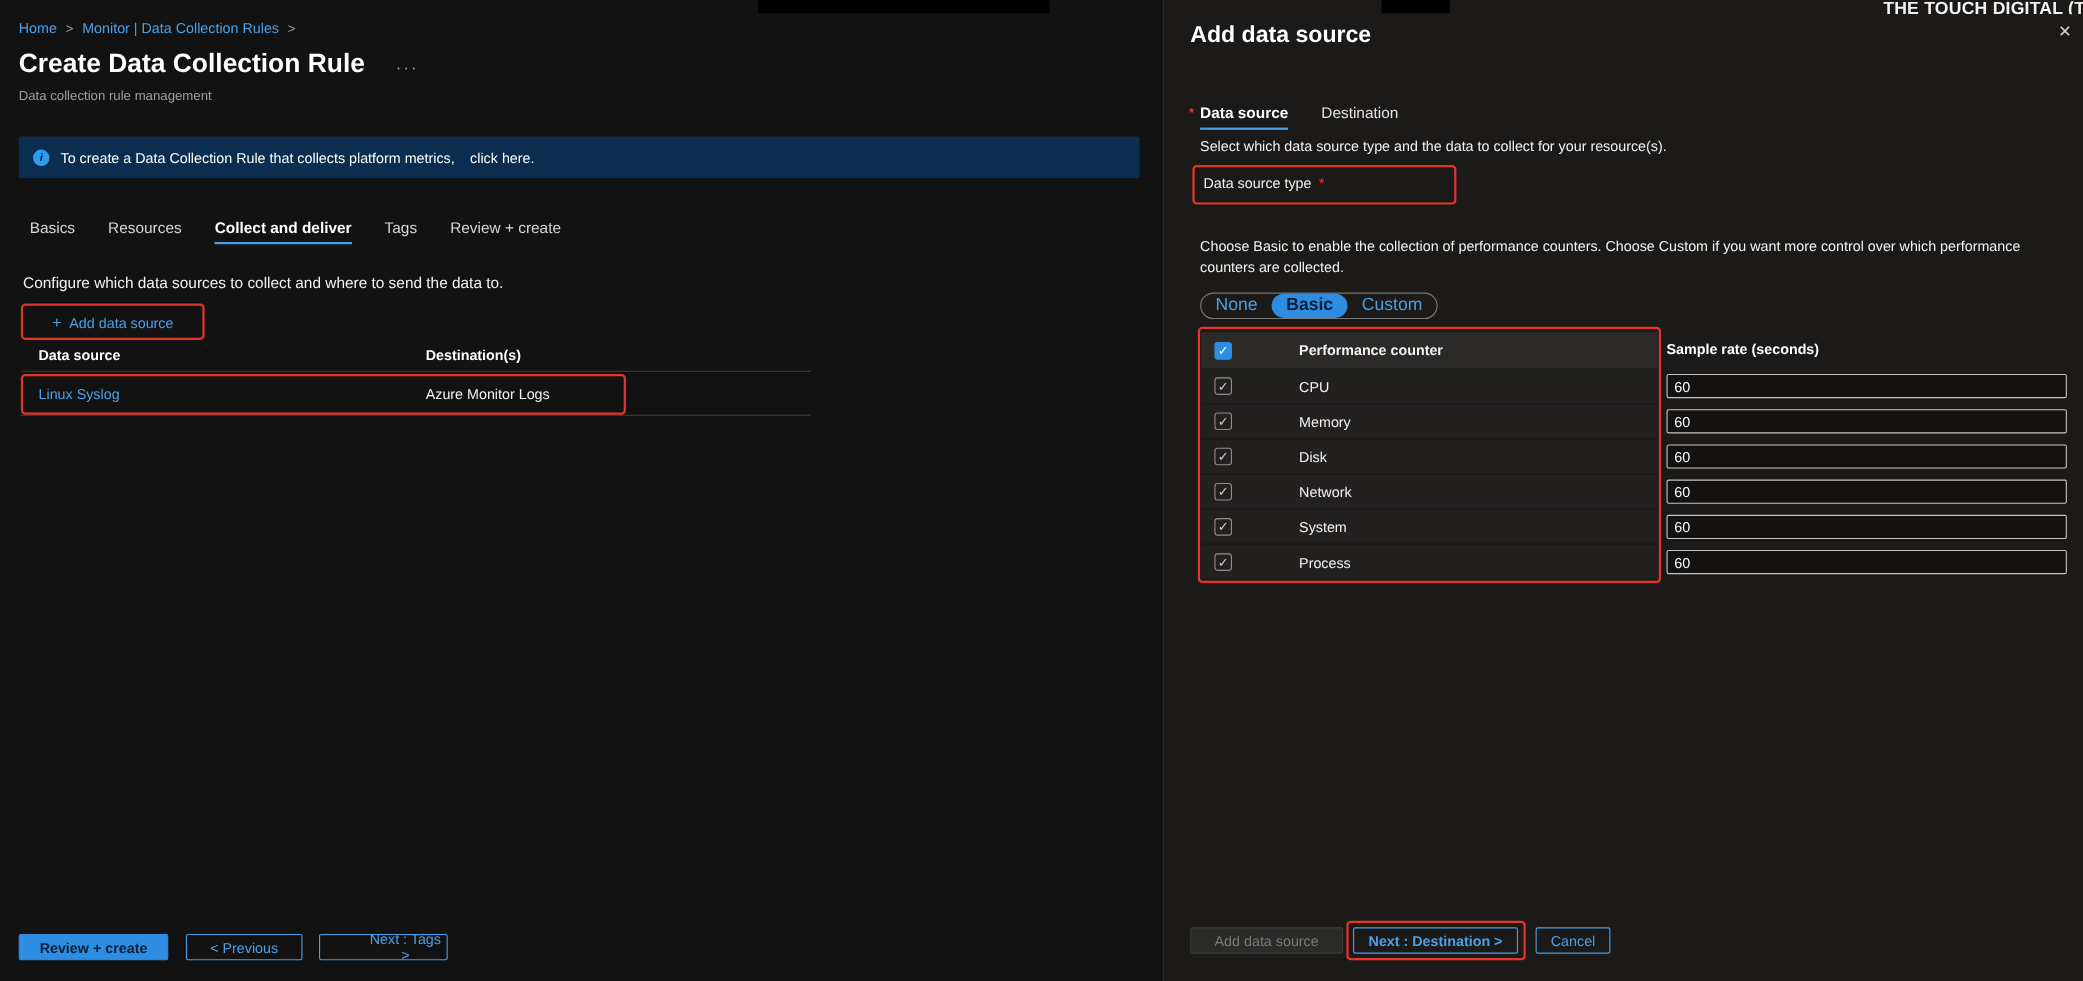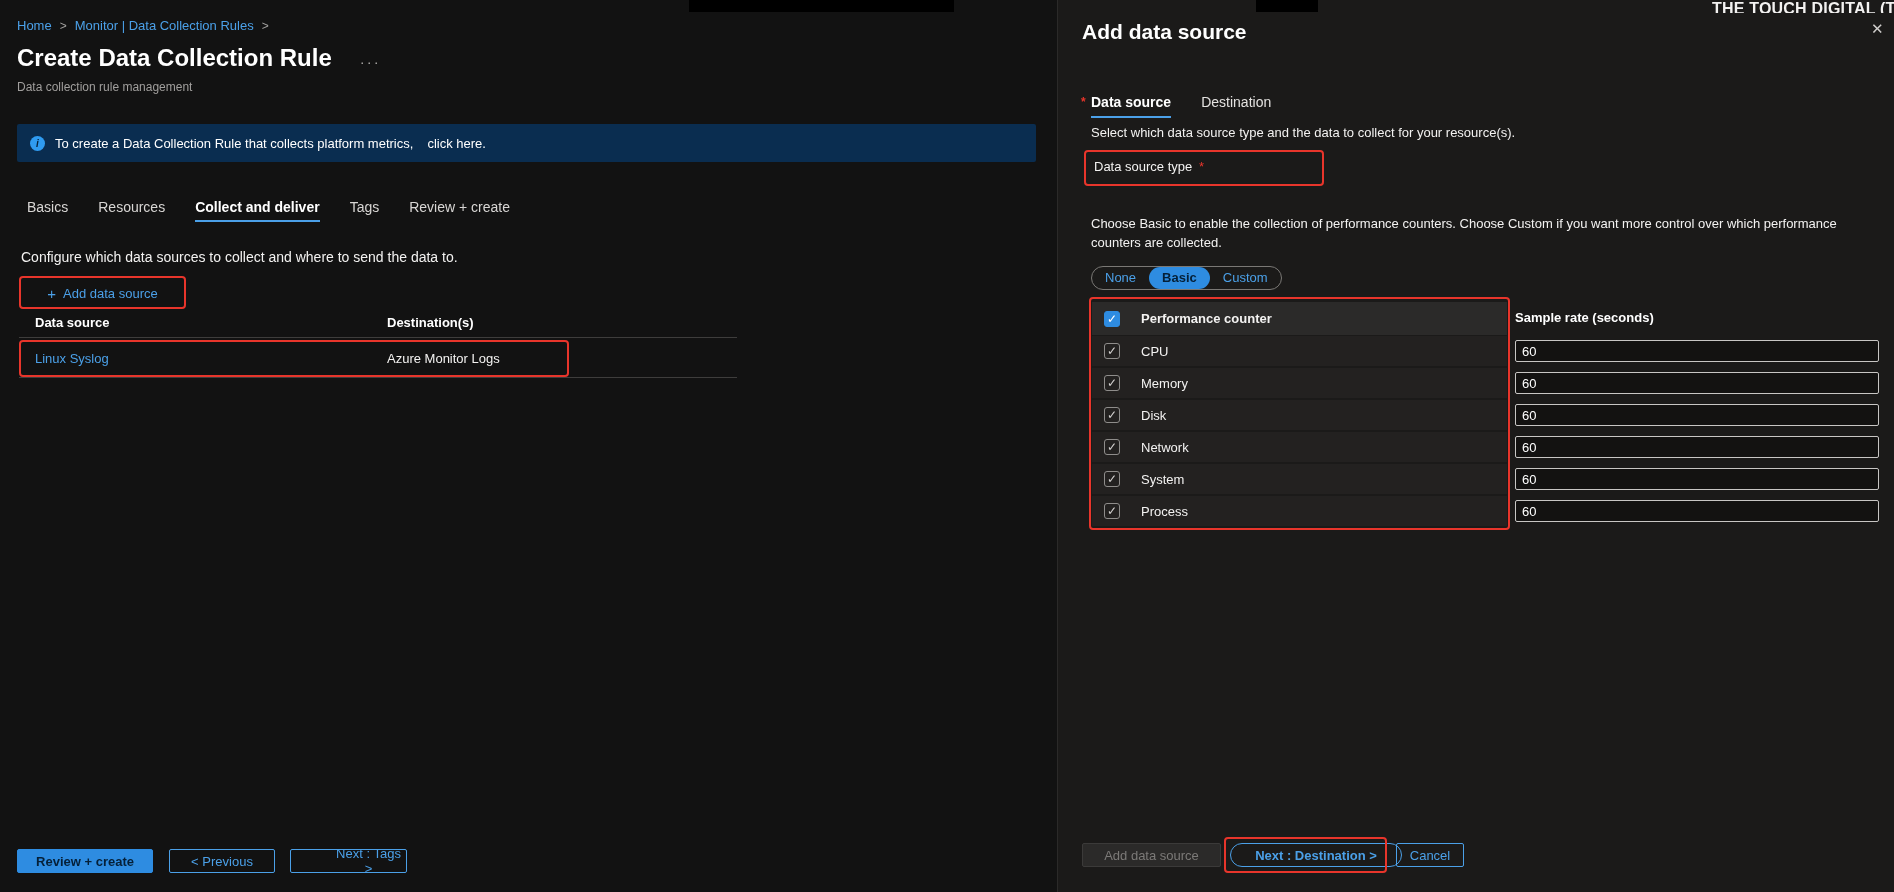--- a/index.html
+++ b/index.html
@@ -80,40 +80,40 @@
   .p-label{position:absolute;left:36px;top:159px;font-size:13px;color:var(--txt);}
   .p-label .req{color:var(--red);margin-left:3px;}
   .p-select{position:absolute;left:33px;top:180px;width:791px;height:22px;background:#131211;
     border:1px solid var(--purple);display:flex;align-items:center;justify-content:space-between;
     padding:0 10px;font-size:13px;color:#fff;cursor:pointer;}
   .chev{color:#c8c6c4;font-size:15px;line-height:10px;}
   .p-choose{position:absolute;left:33px;top:215px;width:792px;margin:0;font-size:13px;line-height:1.45;color:var(--txt);}
 
   .pillbar{position:absolute;left:33px;top:266px;height:24px;border:1px solid #7a7875;border-radius:13px;
     display:inline-flex;align-items:center;}
-  .pill{height:22px;line-height:22px;padding:0 13px;font-size:13px;color:var(--accent);border-radius:11px;cursor:pointer;}
+  .pill{height:22px;line-height:22px;padding:0 13px;font-size:16px;color:var(--accent);border-radius:11px;cursor:pointer;}
   .pill.active{background:var(--primary);color:#052038;font-weight:700;}
 
   .crow{position:absolute;left:34px;width:415px;height:30px;background:var(--row-bg);display:flex;
     align-items:center;gap:21px;padding-left:12px;}
   .crow.chead{background:var(--row-head-bg);}
   .cbox{width:16px;height:16px;border:1px solid #8f8d8b;border-radius:3px;background:transparent;
     display:flex;align-items:center;justify-content:center;flex:0 0 auto;cursor:pointer;}
   .cbox .cm{font-size:12px;line-height:1;color:#d0cecc;}
   .cbox.checked-blue{background:var(--primary);border-color:var(--primary);}
   .cbox.checked-blue .cm{color:#fff;}
-  .cname{font-size:13px;color:var(--txt);}
+  .cname{font-size:13px;color:var(--txt);margin-left:40px;}
   .cname.bold{font-weight:700;}
 
   .srate-h{position:absolute;left:457px;top:310px;font-size:13px;font-weight:700;color:#fff;}
   .rate{position:absolute;left:457px;width:364px;height:22px;background:#131211;border:1px solid #c8c6c4;
     border-radius:2px;color:#fff;font-size:13px;font-family:inherit;padding:0 6px;}
 
   .pf-add{left:24px;top:843px;width:139px;}
-  .pf-next{left:172px;top:843px;width:172px;font-weight:700;border-radius:12px;}
+  .pf-next{left:172px;top:843px;width:150px;font-weight:700;}
   .pf-cancel{left:338px;top:843px;width:68px;}
 
   
   .annotation{position:absolute;border:2px solid var(--red);border-radius:4px;pointer-events:none;z-index:5;background:transparent;}
 </style>
 </head>
 <body>
 
 <div class="screen">
 

